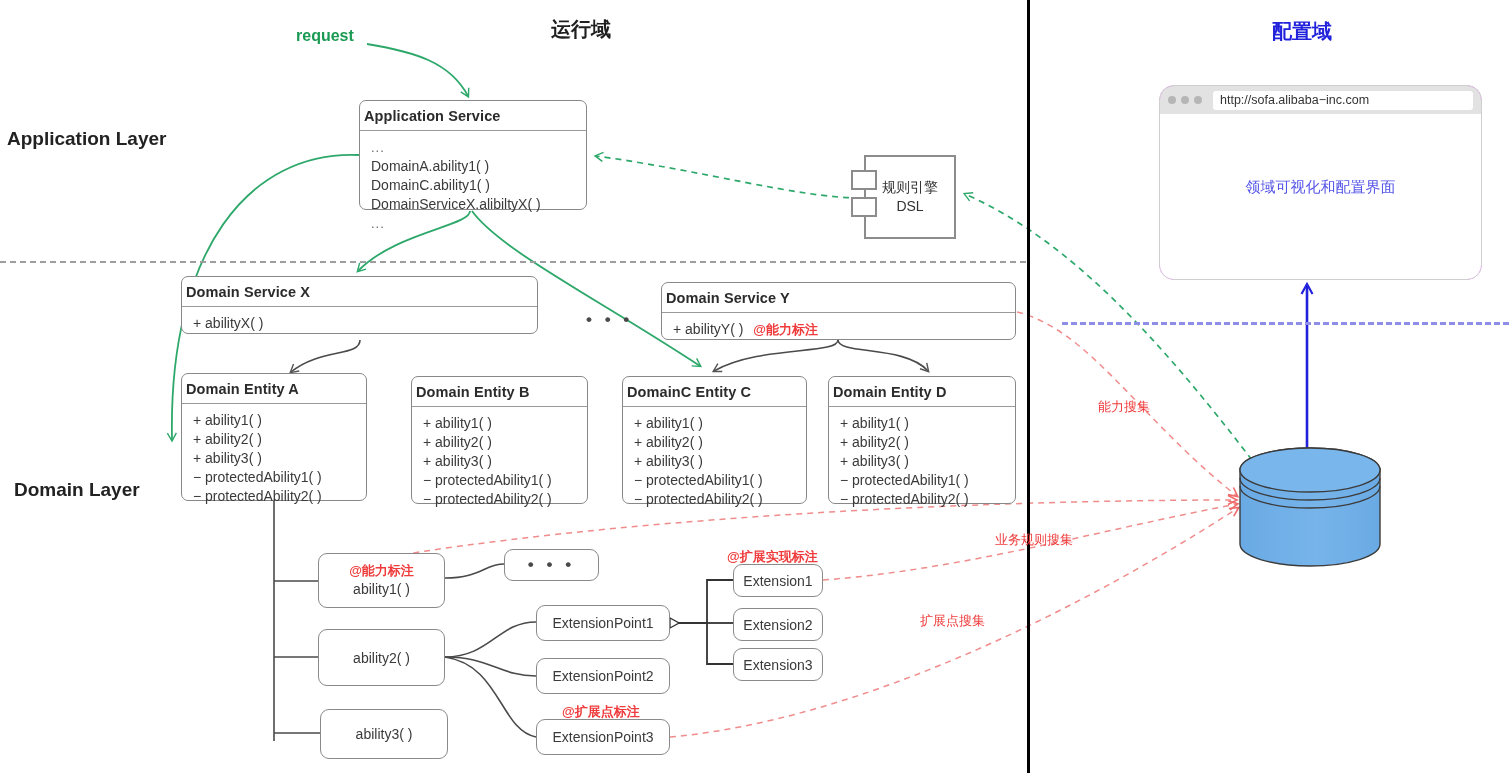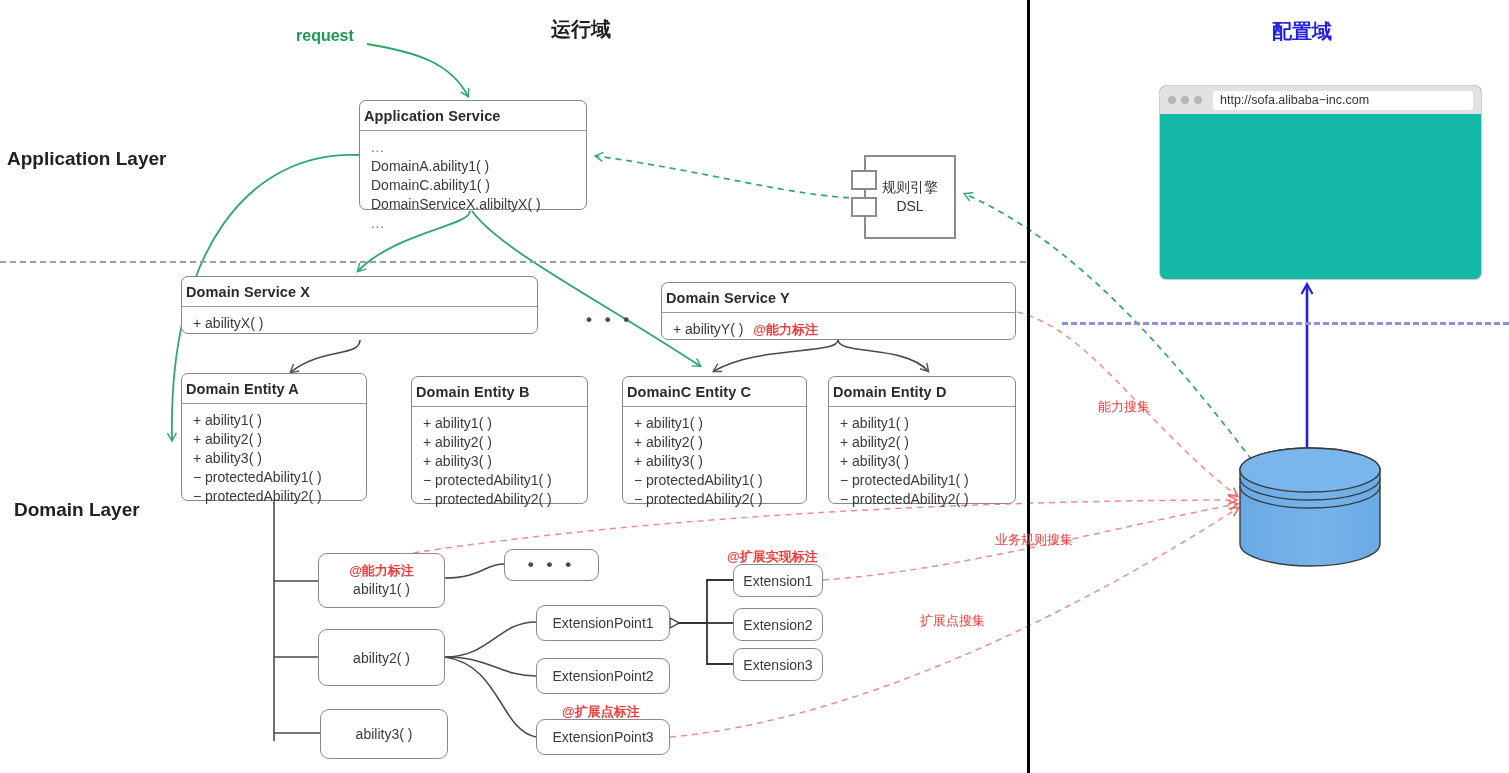--- a/index.html
+++ b/index.html
@@ -44,21 +44,20 @@
     position:absolute;color:#ef3b3b;font-size:13px;white-space:nowrap;
     font-weight:bold;
   }
   .anno.reg{font-weight:normal;}
   .anno-inline{color:#ef3b3b;font-size:13px;font-weight:bold;}
 
   
   .layer-label{
     position:absolute;font-size:19px;font-weight:bold;color:#222;
     white-space:nowrap;
-    margin-top:20px;
   }
   .domain-title{
     position:absolute;font-size:20px;font-weight:bold;white-space:nowrap;
   }
   .domain-title.run{color:#1f1f1f;}
   .domain-title.cfg{color:#2222dd;}
   .req-label{
     position:absolute;font-size:16px;font-weight:bold;color:#1a9a53;
     white-space:nowrap;
   }
@@ -84,21 +83,21 @@
     text-align:center;font-size:14px;line-height:19px;color:#333;
   }
   .re-tab{
     position:absolute;width:26px;height:20px;box-sizing:border-box;
     border:2px solid #8c8c8c;background:#fff;
   }
 
   
   #browser{
     position:absolute;box-sizing:border-box;
-    border:1.5px solid #cfcfcf;border-radius:7px;background:#14b8a6;
+    border:1.5px solid #cfcfcf;border-radius:15px;background:#d946ef;
     overflow:hidden;
   }
   #browser-chrome{
     height:28px;background:#e2e2e2;display:flex;align-items:center;
     padding:0 8px;box-sizing:border-box;
   }
   .dot{width:8px;height:8px;border-radius:50%;background:#b6b6b6;margin-right:5px;}
   #url-bar{
     flex:1;height:19px;background:#fff;border-radius:3px;margin-left:6px;
     display:flex;align-items:center;padding:0 7px;box-sizing:border-box;
@@ -331,15 +330,18 @@
 
   <div id="browser" style="left:1159px;top:85px;width:323px;height:195px;">
     <div id="browser-chrome">
       <span class="dot"></span>
       <span class="dot"></span>
       <span class="dot"></span>
       <div id="url-bar">
         <span>http://sofa.alibaba−inc.com</span>
       </div>
     </div>
+    <div id="browser-body">
+      <div id="browser-caption">领域可视化和配置界面</div>
+    </div>
   </div>
 
 </div>
 
 </body></html>

